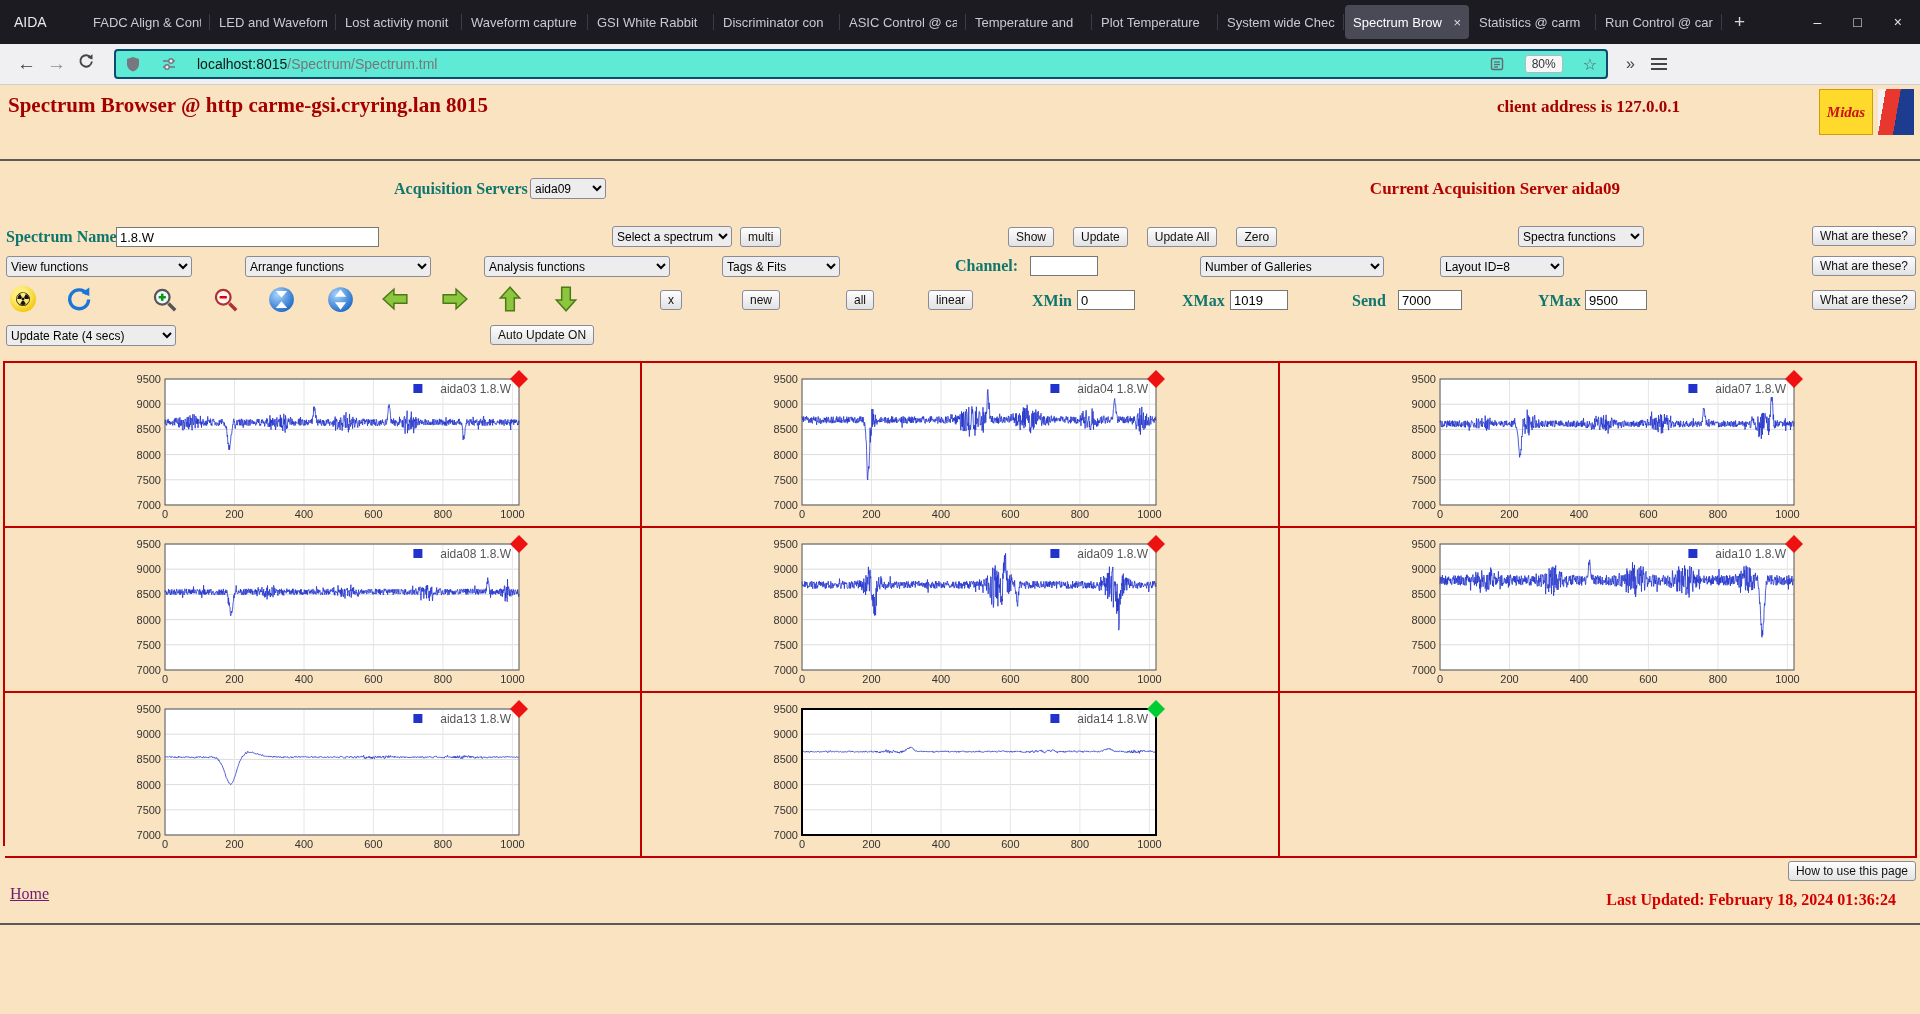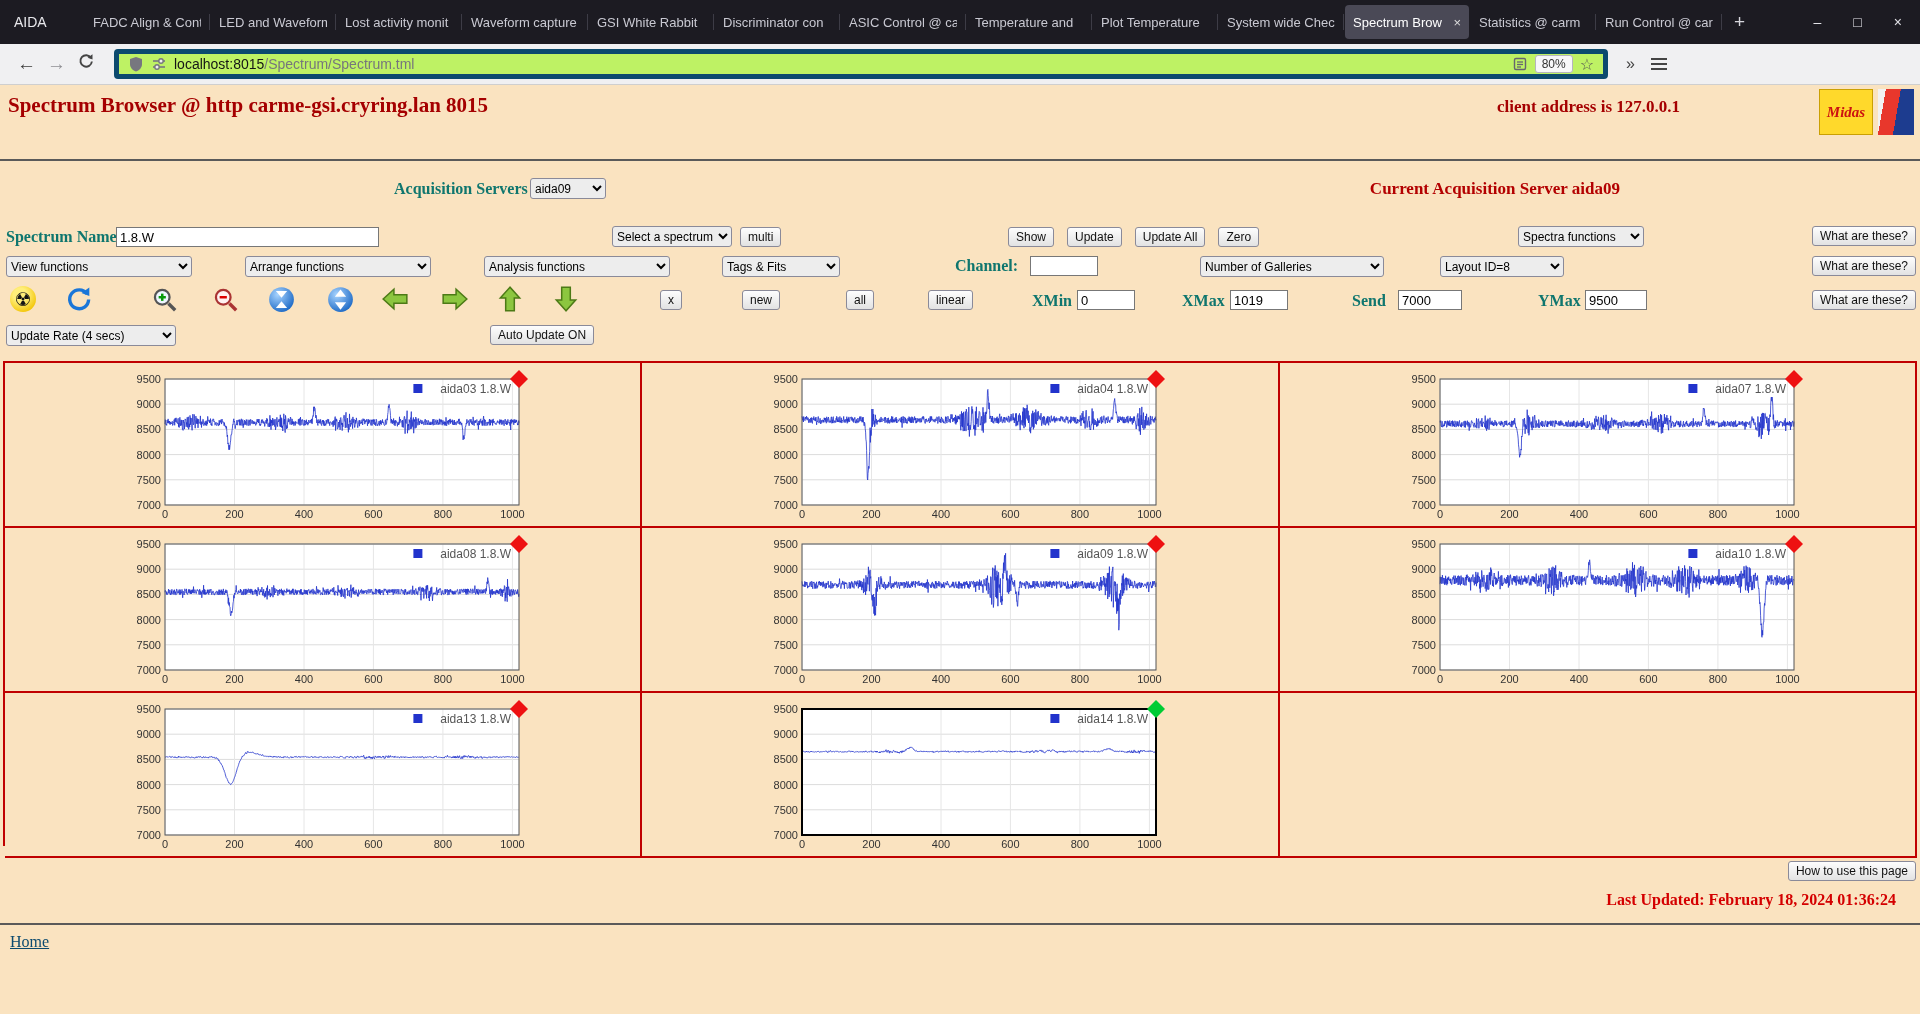--- a/index.html
+++ b/index.html
@@ -12,56 +12,56 @@
 .tab{width:124px;height:34px;margin:5px 1px;display:flex;align-items:center;padding:0 8px;border-radius:4px;color:#c9c9d2;font-size:13px;position:relative;flex:none}
 .tab:not(.active)::after{content:"";position:absolute;right:-1px;top:9px;height:16px;width:1px;background:#3d3c46}
 .tab.active{background:#4a4956;color:#fff}
 .tab-label{white-space:nowrap;overflow:hidden;flex:1}
 .tab-close{margin-left:4px;font-size:13px;color:#ddd}
 .newtab{color:#d6d6dc;font-size:19px;padding:0 12px}
 .wincontrols{margin-left:auto;display:flex;gap:32px;padding-right:18px;color:#e3e3e8;font-size:14px;align-items:center}
 .navbar{height:41px;background:#f0f0f2;border-bottom:1px solid #cfcfcf;display:flex;align-items:center;padding:0 10px}
 .navbtn{font-size:19px;color:#3a3a3a;width:30px;text-align:center;background:none;border:none;height:auto}
 .navbtn.fwd{color:#8f8f94}
-.urlbar{height:30px;background:#bef264;border:5px solid #0c4a6e;border-radius:4px;width:1494px;margin-left:14px;display:flex;align-items:center;padding:0 9px;gap:7px}
+.urlbar{height:30px;background:#5eead4;border:2px solid #0c4a6e;border-radius:4px;width:1494px;margin-left:14px;display:flex;align-items:center;padding:0 9px;gap:20px}
 .url-text{font-size:14px;color:#141416;white-space:nowrap}
 .url-path{color:#76767c}
 .url-spacer{flex:1}
 .zoom-chip{font-size:12px;color:#333;border:1px solid #b5b5bd;border-radius:3px;padding:1px 6px;background:#f7f7f9}
 .star{font-size:16px;color:#555}
 .chevrons{font-size:16px;color:#444;margin-left:18px}
 .burger{margin-left:16px;display:flex;flex-direction:column;gap:3px}
 .burger div{width:16px;height:2px;background:#444}
 
 
 .page{position:relative;height:962px;background:#fae3c0}
 .page .abs{position:absolute}
 .ptitle{font:bold 21px "Liberation Serif",serif;color:#a50000}
 .pclient{font:bold 17px "Liberation Serif",serif;color:#a50000}
 .hline{left:0;right:0;height:2px;background:#5a5a5a}
 .redlabel{font:bold 16px "Liberation Serif",serif;color:#0f766e}
 .maroonbold{font:bold 17px "Liberation Serif",serif;color:#b30000}
 select{font-size:12px;height:21px;background:#ededed;border:1px solid #8a8a99;border-radius:3px;font-family:"Liberation Sans",sans-serif}
 input[type=text]{font-size:13px;height:20px;border:1px solid #777;background:#fff;padding:0 3px;font-family:"Liberation Sans",sans-serif}
 button{font-size:12px;height:20px;background:linear-gradient(#fdfdfd,#e2e2e2);border:1px solid #8a8a99;border-radius:3px;padding:0 7px;color:#111;font-family:"Liberation Sans",sans-serif;white-space:nowrap}
-.btnrow{display:flex;gap:13px}
+.btnrow{display:flex;gap:19px}
 .iconbtn{display:inline-flex;align-items:center;justify-content:center;width:28px;height:28px;background:none;border:none;padding:0}
 .trefoil{width:26px;height:26px;border-radius:50%;background:radial-gradient(circle at 40% 35%,#ffee7a 0 30%,#f3c70c 75%);color:#141414;font-size:19px;display:flex;align-items:center;justify-content:center}
 .logos{display:flex;gap:5px}
 .logo1{width:54px;height:46px;background:#ffd92b;border:1px solid #caa002;color:#cc1111;font:italic bold 15px "Liberation Serif",serif;display:flex;align-items:center;justify-content:center}
 .logo2{width:36px;height:46px;background:linear-gradient(100deg,#f2f2f2 0 18%,#e8372c 18% 52%,#1d3c8f 52% 100%)}
 .gallery{left:3px;right:3px;top:276px;height:485px;display:grid;grid-template-columns:1fr 1fr 1fr;border-left:2px solid #c00000;border-top:2px solid #c00000}
 .gcell{border-right:2px solid #c00000;border-bottom:2px solid #c00000;position:relative}
 .chartwrap{margin:4px 0 0 122px}
 svg text.tick{font:11px "Liberation Sans",sans-serif;fill:#333}
 svg text.legend{font:12px "Liberation Sans",sans-serif;fill:#555}
 .footerrow{left:4px;top:776px;display:flex;gap:5px}
 .helpbtn{right:4px;top:776px}
 .lastupd{right:24px;top:806px;font:bold 16px "Liberation Serif",serif;color:#d40000}
-.homelink{left:10px;top:848px;font:16px "Liberation Serif",serif;color:#0c4a6e;text-decoration:underline}
+.homelink{left:10px;top:800px;font:16px "Liberation Serif",serif;color:#701a75;text-decoration:underline}
 </style>
 </head>
 <body>
 
 <div class="titlebar">
   <span class="app-label">AIDA</span>
   <div class="tabs" id="tabs">
       <div class="tab">
         <span class="tab-label">FADC Align &amp; Cont</span>
       </div>

